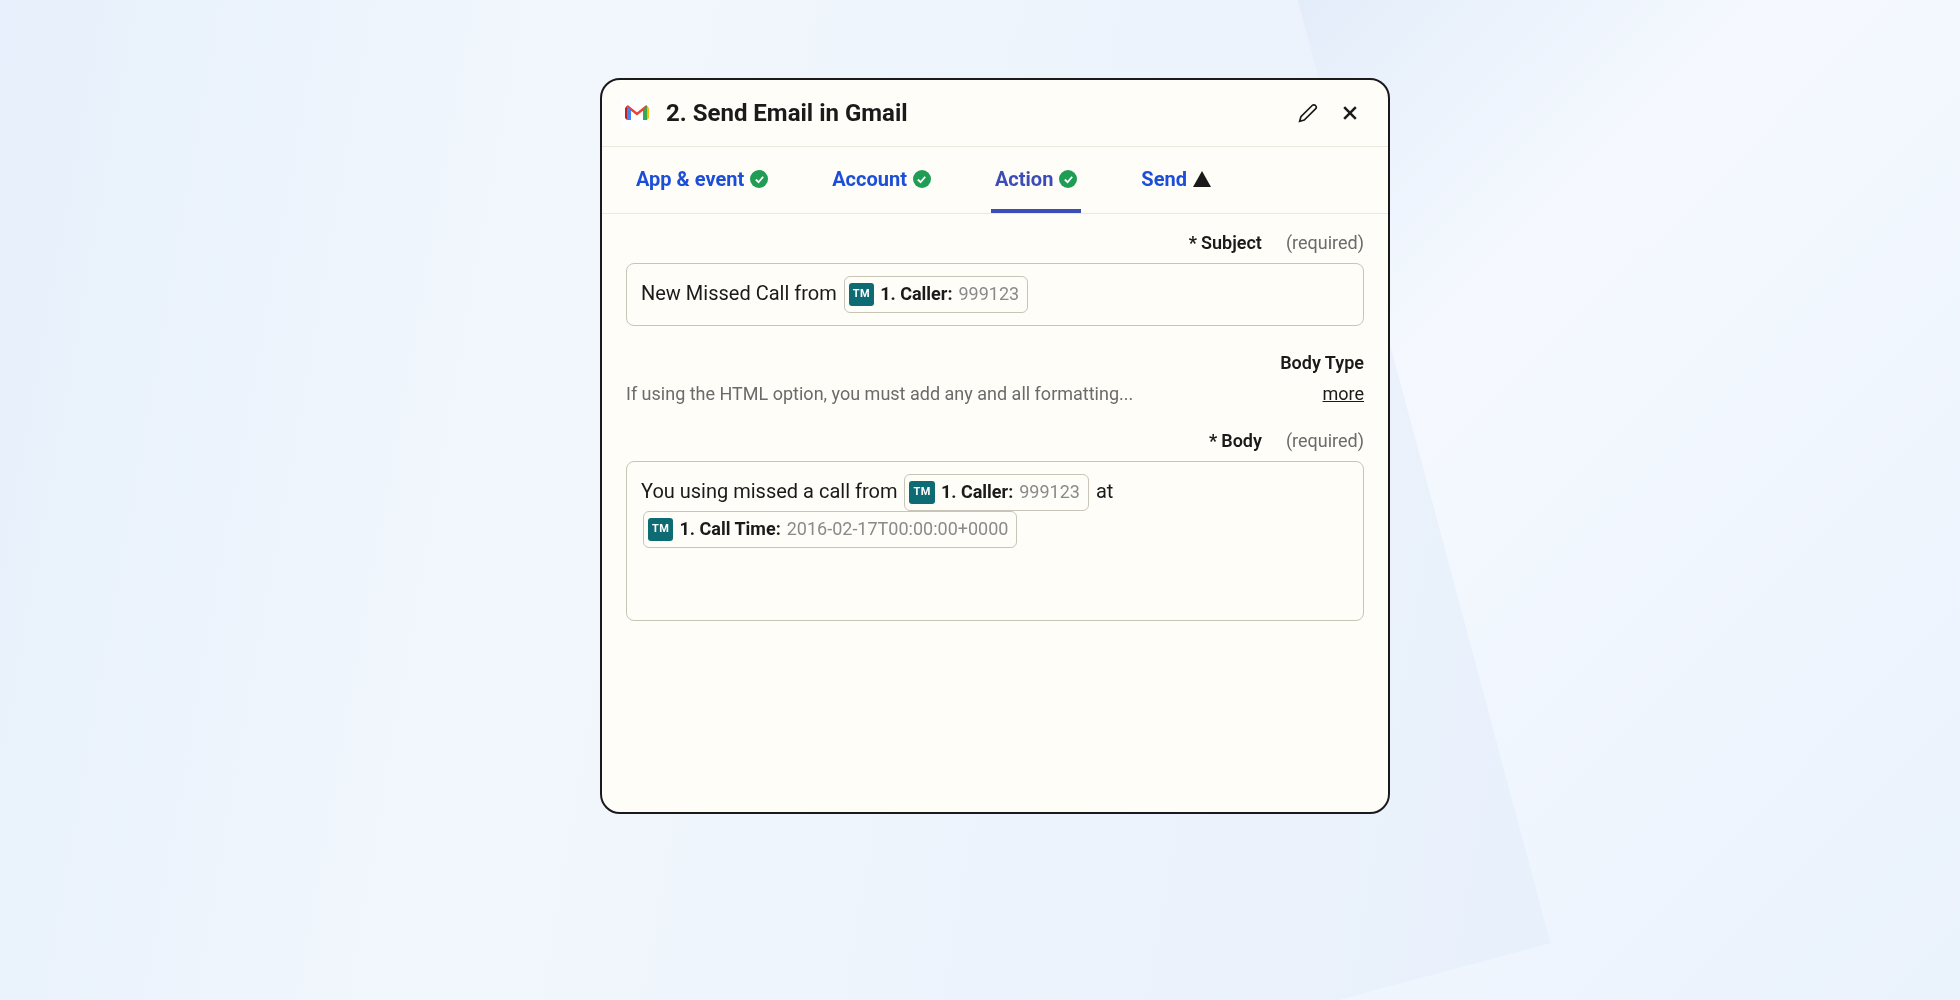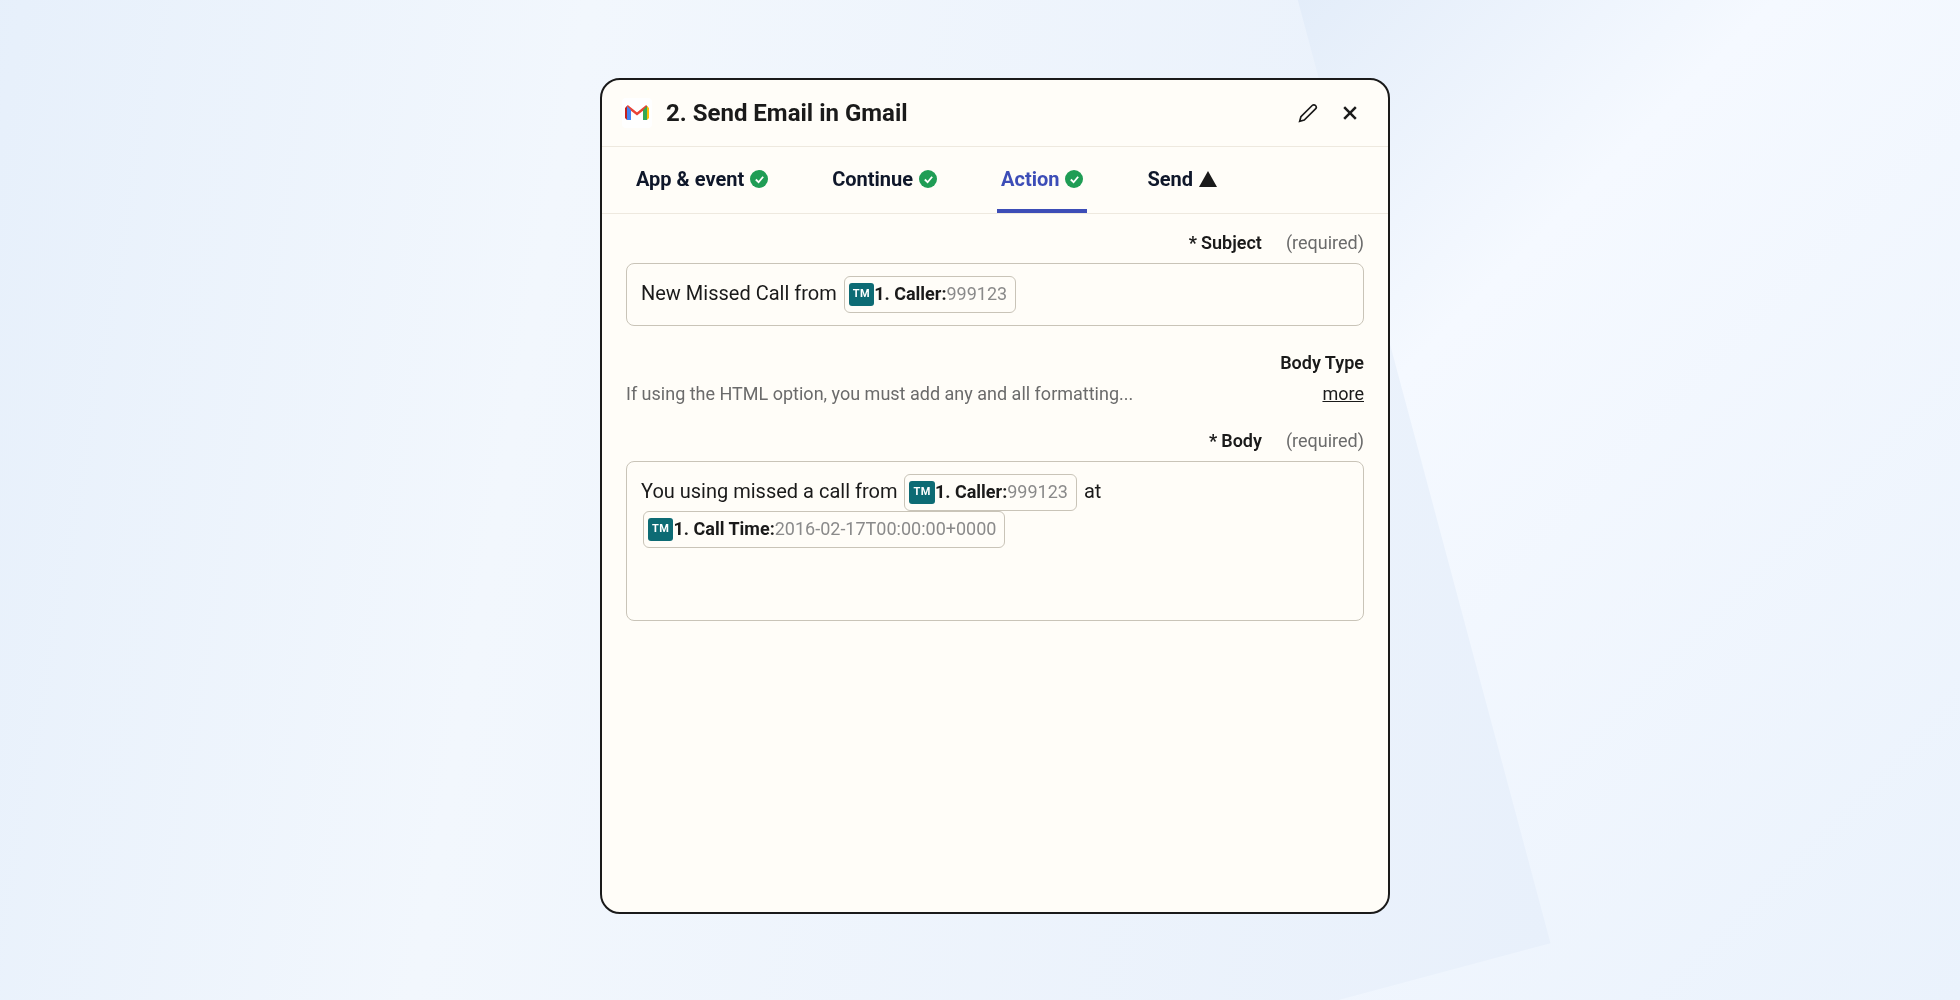--- a/index.html
+++ b/index.html
@@ -24,21 +24,21 @@
     width: 1800px;
     height: 1400px;
     background: linear-gradient(115deg, #dce9f9 0%, #f2f7fd 50%, #e8f0fb 100%);
     transform: rotate(-15deg);
   }
   .panel {
     position: absolute;
     top: 78px;
     left: 600px;
     width: 790px;
-    height: 836px;
+    height: 736px;
     background: #fffdf8;
     border: 2px solid #1a1a1a;
     border-radius: 20px;
     display: flex;
     flex-direction: column;
     overflow: hidden;
   }
   .panel-header {
     display: flex;
     align-items: center;
@@ -76,21 +76,21 @@
     padding: 0 30px;
     gap: 56px;
   }
   .tab {
     display: flex;
     align-items: center;
     gap: 6px;
     padding: 20px 4px 18px 4px;
     font-size: 20px;
     font-weight: 700;
-    color: #0f172a;
+    color: #1d4ed8;
     cursor: pointer;
     border-bottom: 4px solid transparent;
   }
   .tab.active {
     color: #3d4db7;
     border-bottom-color: #3d4db7;
   }
   .status-check {
     width: 18px;
     height: 18px;
@@ -146,20 +146,21 @@
     align-items: center;
     justify-content: space-between;
     cursor: pointer;
   }
   .input-box.body {
     min-height: 160px;
   }
   .pill {
     display: inline-flex;
     align-items: center;
+    gap: 6px;
     border: 1px solid #c9c4b8;
     border-radius: 6px;
     padding: 2px 8px 2px 4px;
     font-size: 18px;
     vertical-align: middle;
     background: #fffdf8;
     margin: 0 2px;
   }
   .pill-badge {
     background: #0d6b74;
@@ -253,21 +254,21 @@
   <div class="tabs">
     <div class="tab">
       <span>App &amp; event</span>
       <span class="status-check">
         <svg width="11" height="11" viewBox="0 0 24 24" fill="none" stroke-width="4">
             <polyline points="4 12 10 18 20 6"></polyline>
           </svg>
       </span>
     </div>
     <div class="tab">
-      <span>Continue</span>
+      <span>Account</span>
       <span class="status-check">
         <svg width="11" height="11" viewBox="0 0 24 24" fill="none" stroke-width="4">
             <polyline points="4 12 10 18 20 6"></polyline>
           </svg>
       </span>
     </div>
     <div class="tab active">
       <span>Action</span>
       <span class="status-check">
         <svg width="11" height="11" viewBox="0 0 24 24" fill="none" stroke-width="4">

